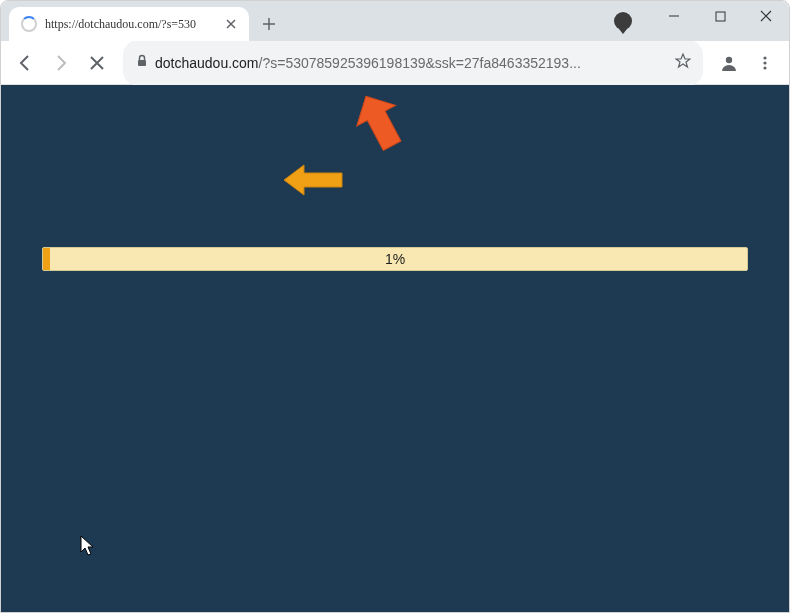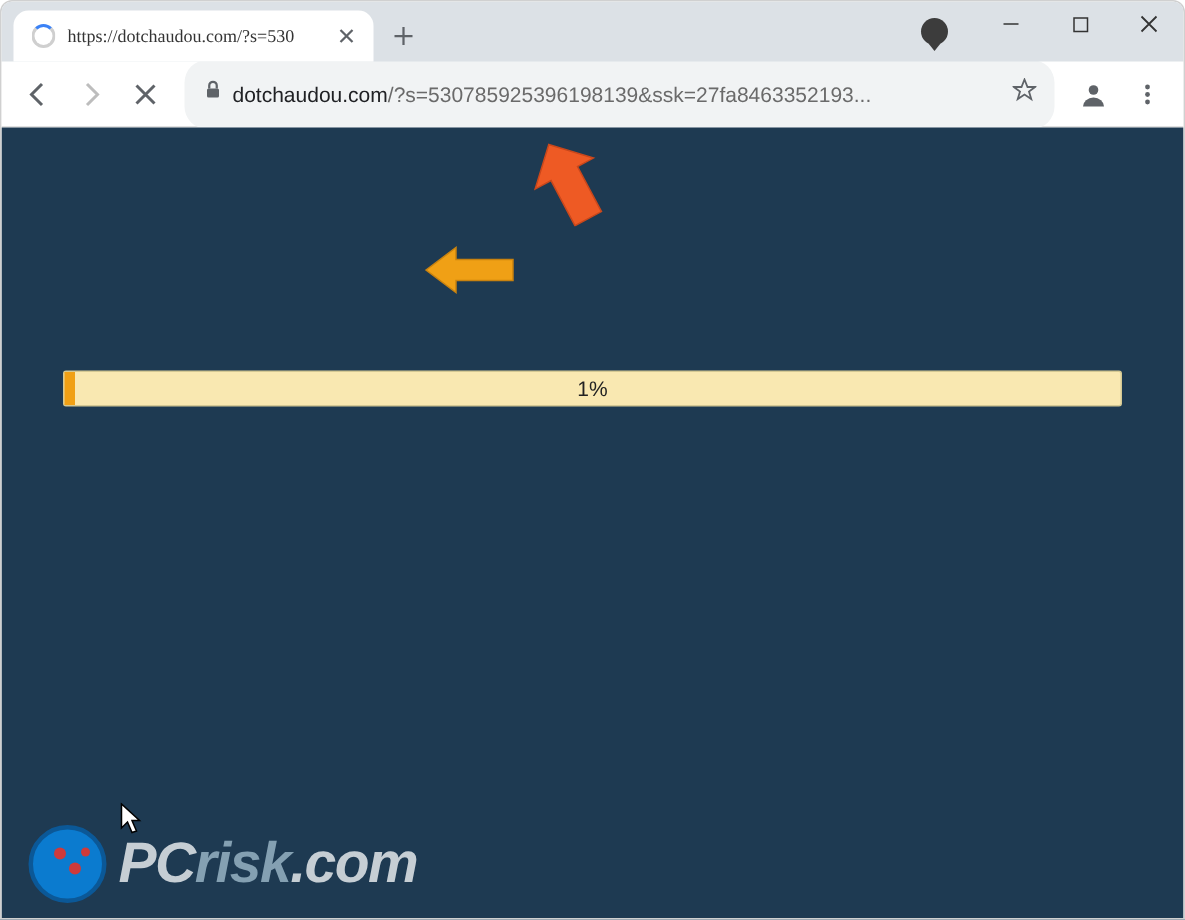--- a/index.html
+++ b/index.html
@@ -148,26 +148,16 @@
       <div class="progress-fill" style="width: 1%;"></div>
       <div class="progress-text">1%</div>
     </div>
 
     <div class="cursor">
       <svg width="16" height="22" viewBox="0 0 16 22">
         <path d="M1 1 L1 17 L5 13 L8 20 L11 19 L8 12 L13 12 Z" fill="#fff" stroke="#000" stroke-width="1"></path>
       </svg>
     </div>
 
-    <div class="watermark">
-      <div class="wm-badge">
-        <div class="dot d1"></div>
-          <div class="dot d2"></div>
-          <div class="dot d3"></div>
-      </div>
-      <div class="wm-text">
-        <span>PC</span><span class="risk">risk</span><span>.com</span>
-      </div>
-    </div>
 
   </div>
 
 </div>
 
 </body></html>

